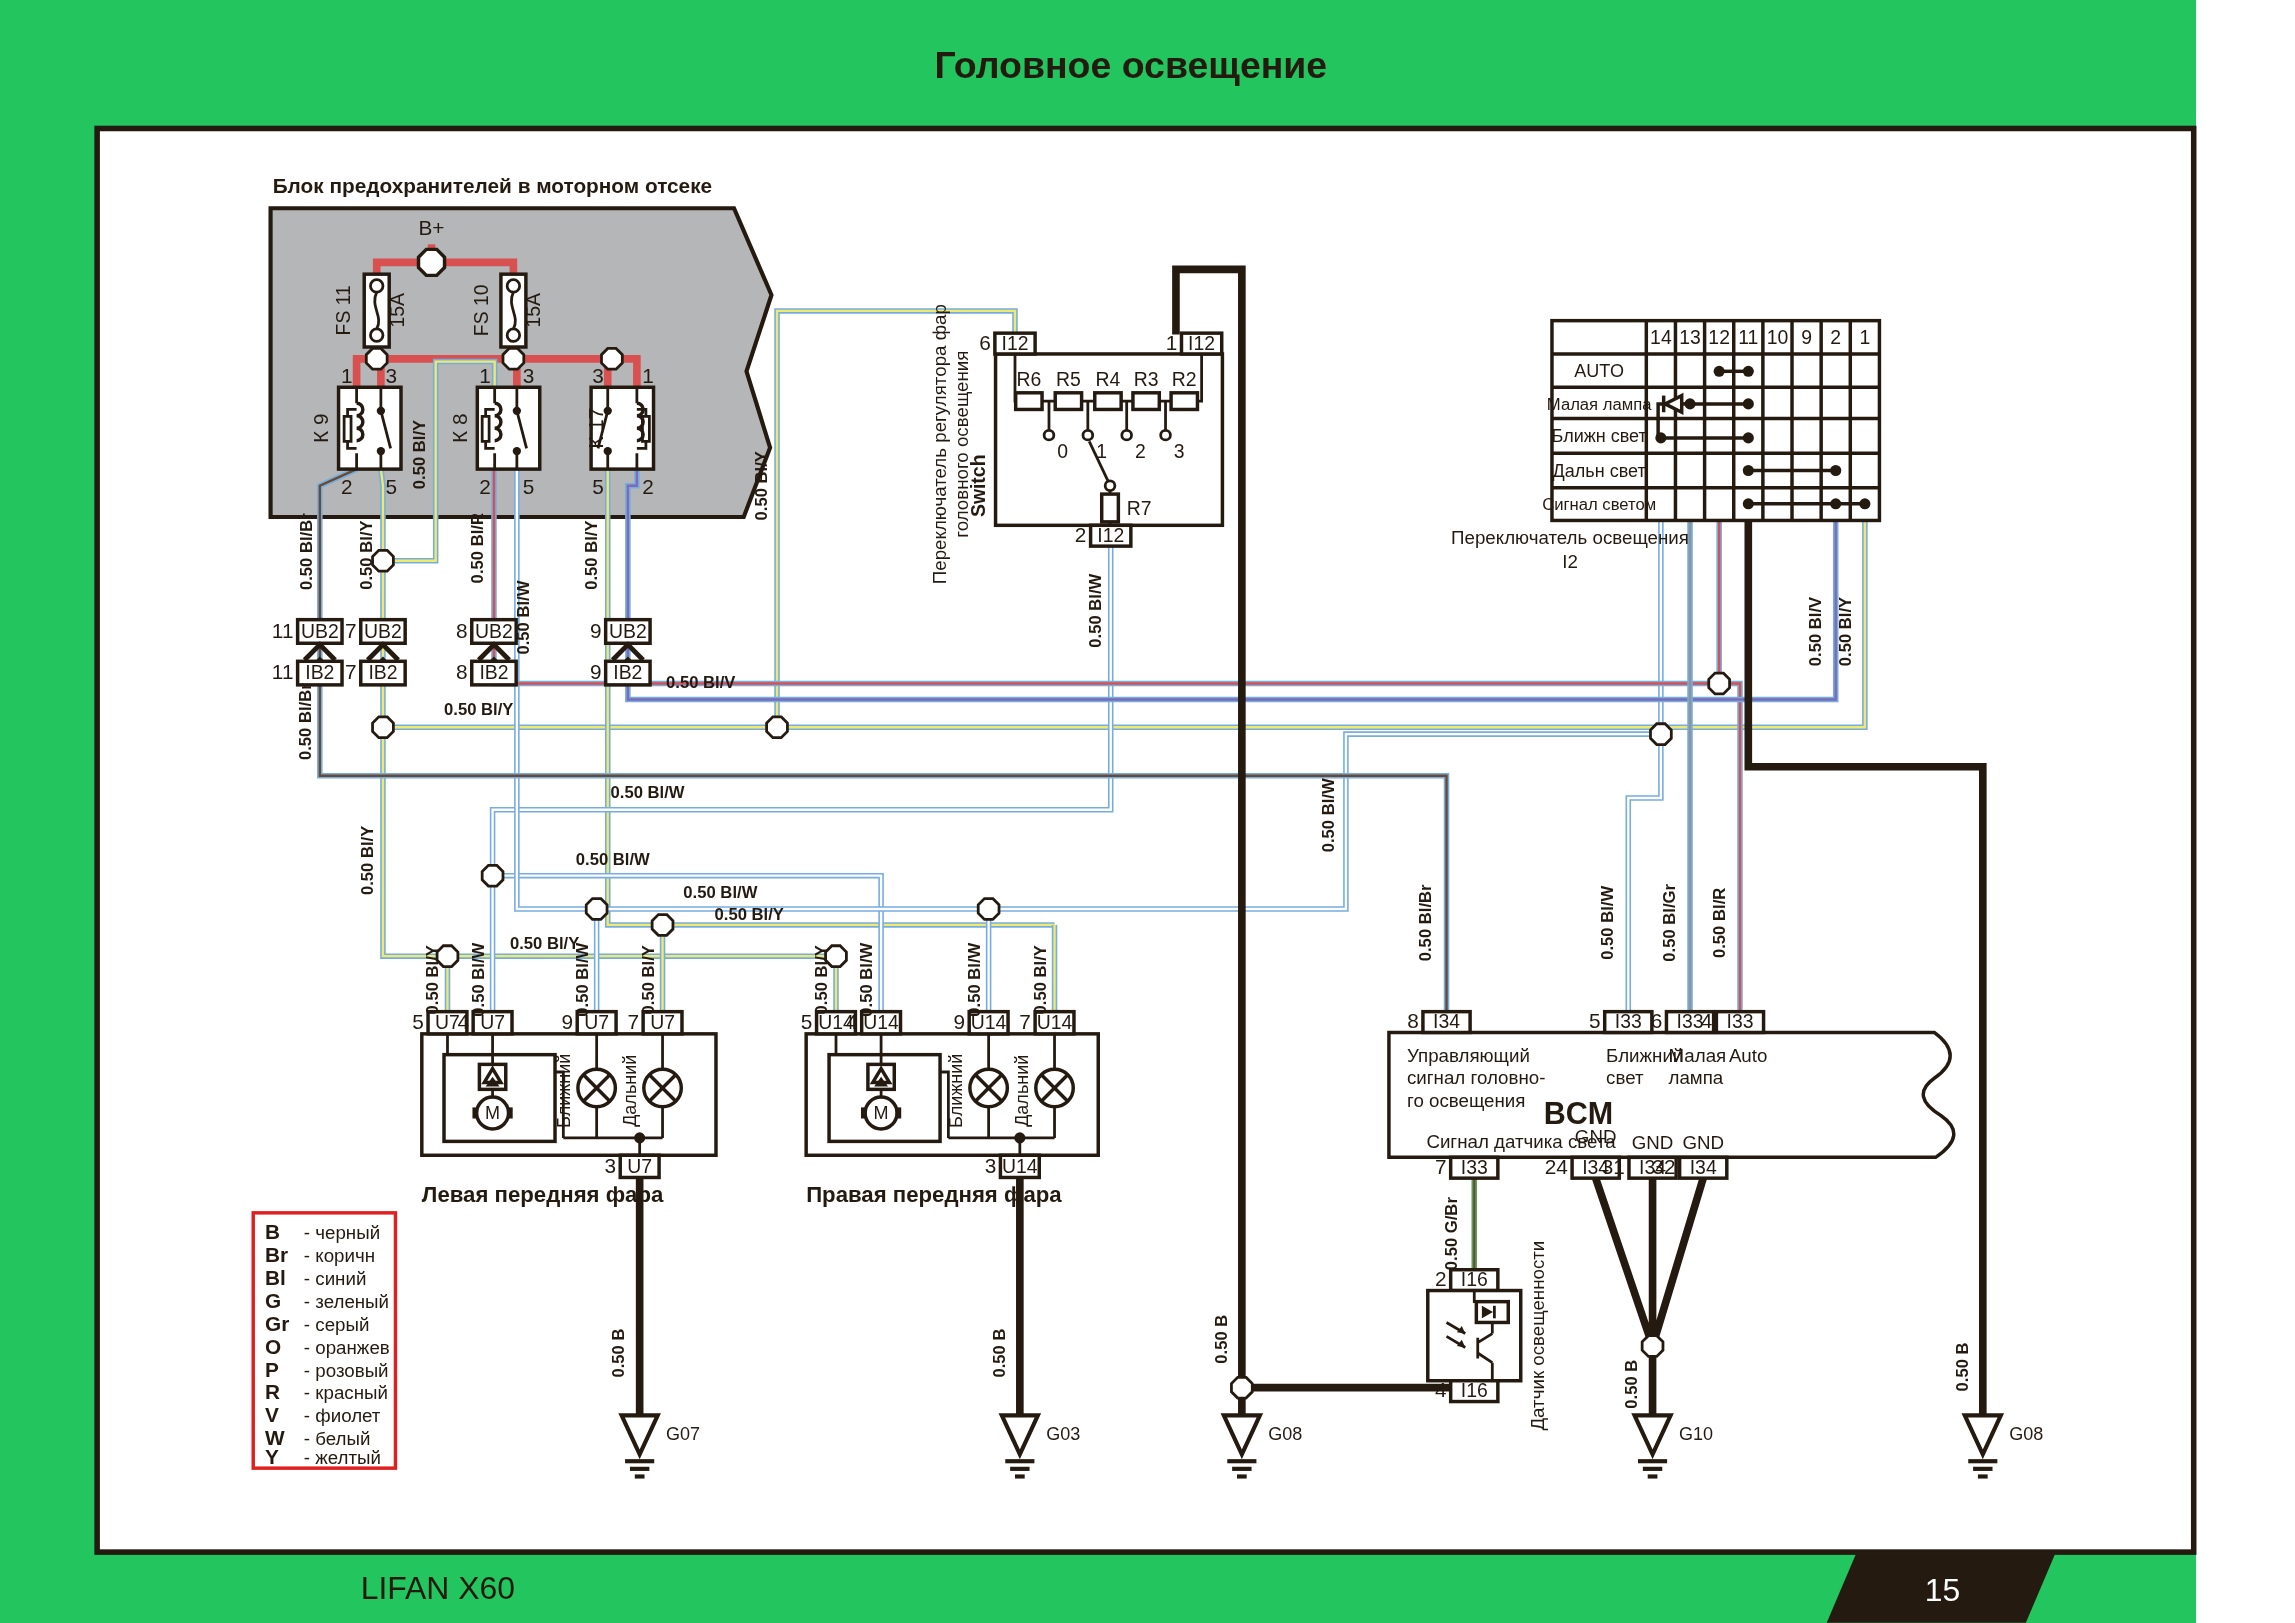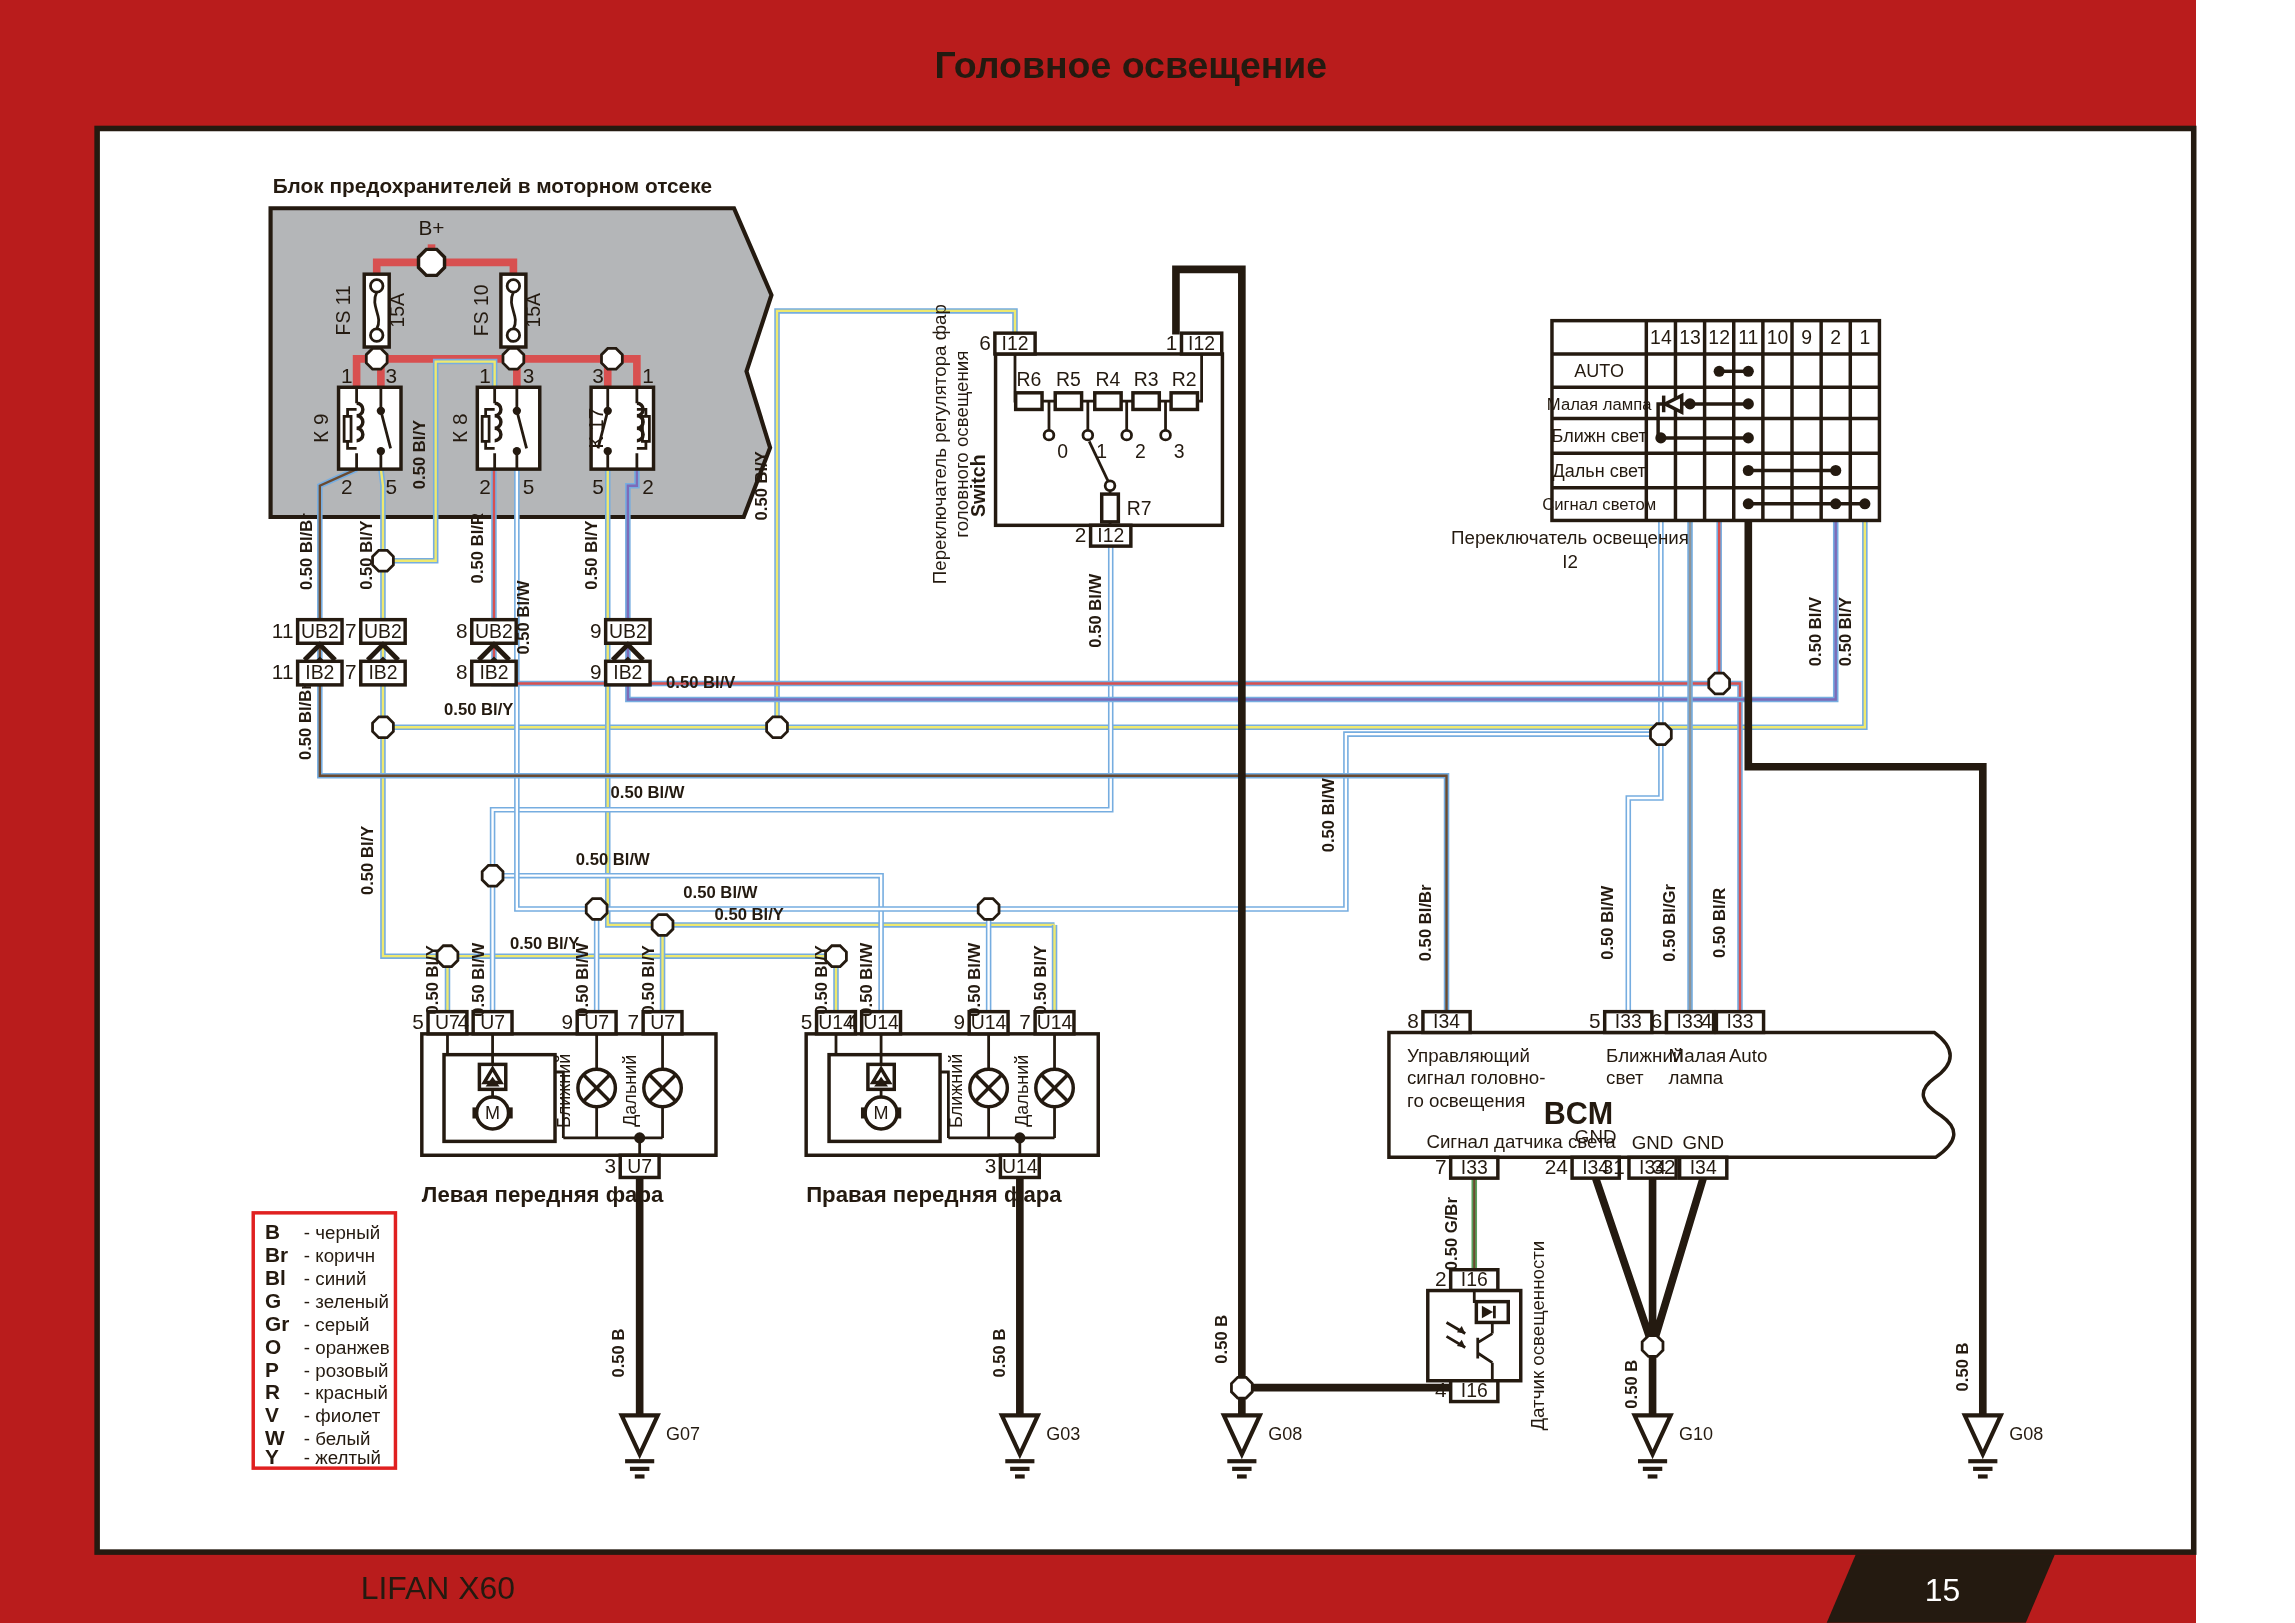--- a/index.html
+++ b/index.html
@@ -1,16 +1,16 @@
 <!DOCTYPE html>
 <html style="font-size:11px"><head>
 <meta charset="utf-8">
 <style>
   html,body{margin:0;padding:0;background:#fff;}
-  .page{position:relative;width:2196px;height:1623px;background:#b91c1c;font-family:"Liberation Sans",sans-serif;}
+  .page{position:relative;width:2196px;height:1623px;background:#22c55e;font-family:"Liberation Sans",sans-serif;}
   svg{display:block;}
   
   .wb{stroke:#76ade0;stroke-width:8;fill:none}
   .cy{stroke:#efe96e;stroke-width:3.4;fill:none}
   .cw{stroke:#ffffff;stroke-width:3.4;fill:none}
   .cr{stroke:#d85050;stroke-width:3.4;fill:none}
   .cv{stroke:#7d6bb8;stroke-width:3.4;fill:none}
   .cbr{stroke:#6b4a2f;stroke-width:3.4;fill:none}
   .cgr{stroke:#8f9396;stroke-width:3.4;fill:none}
   .wr{stroke:#d85050;stroke-width:11;fill:none}

